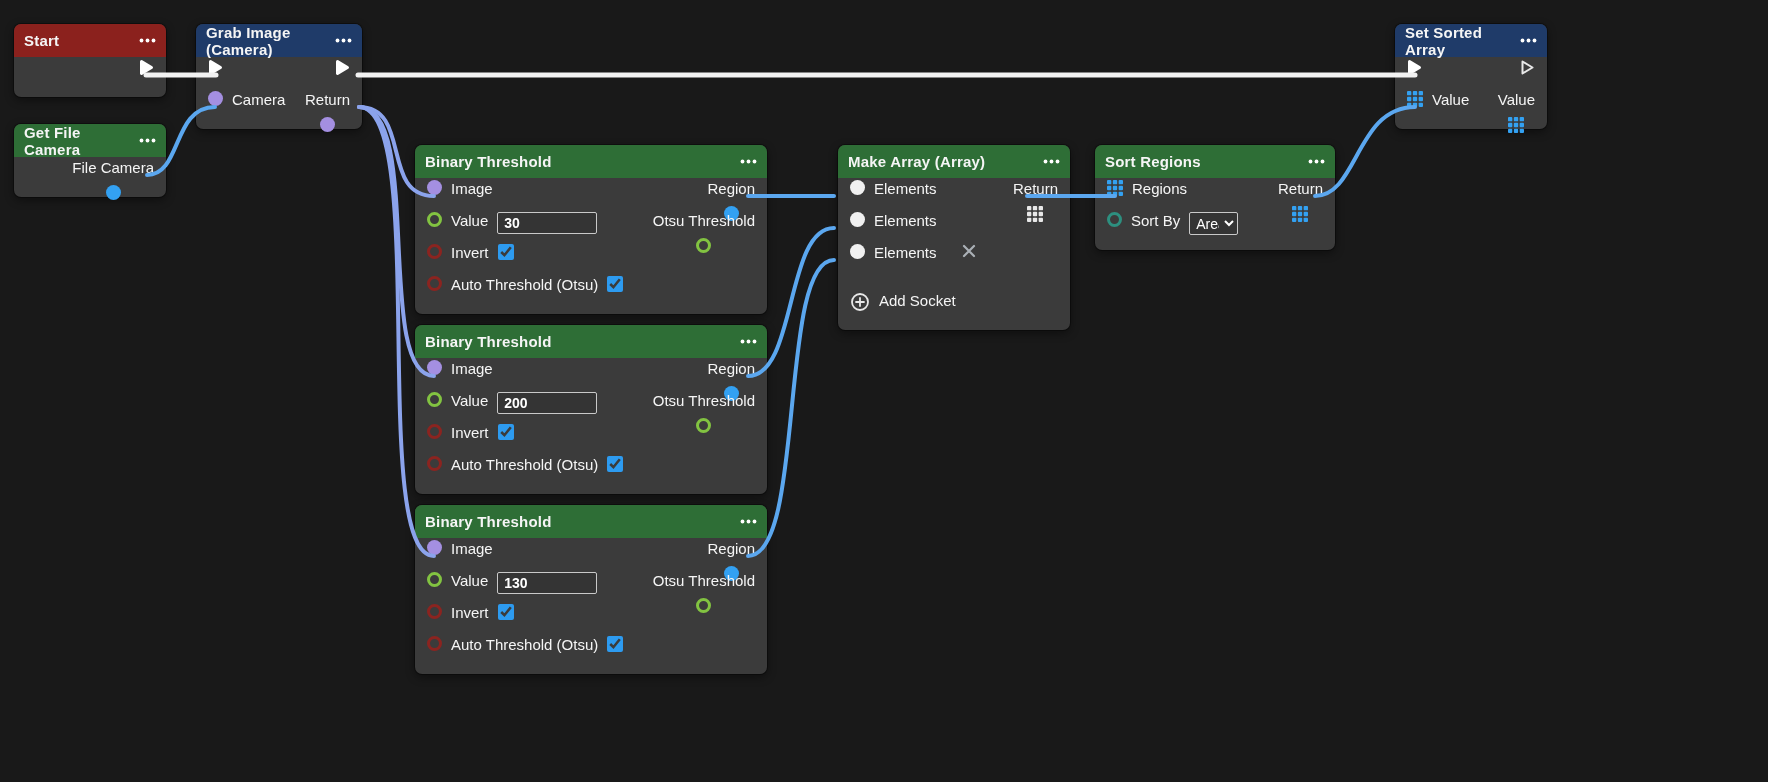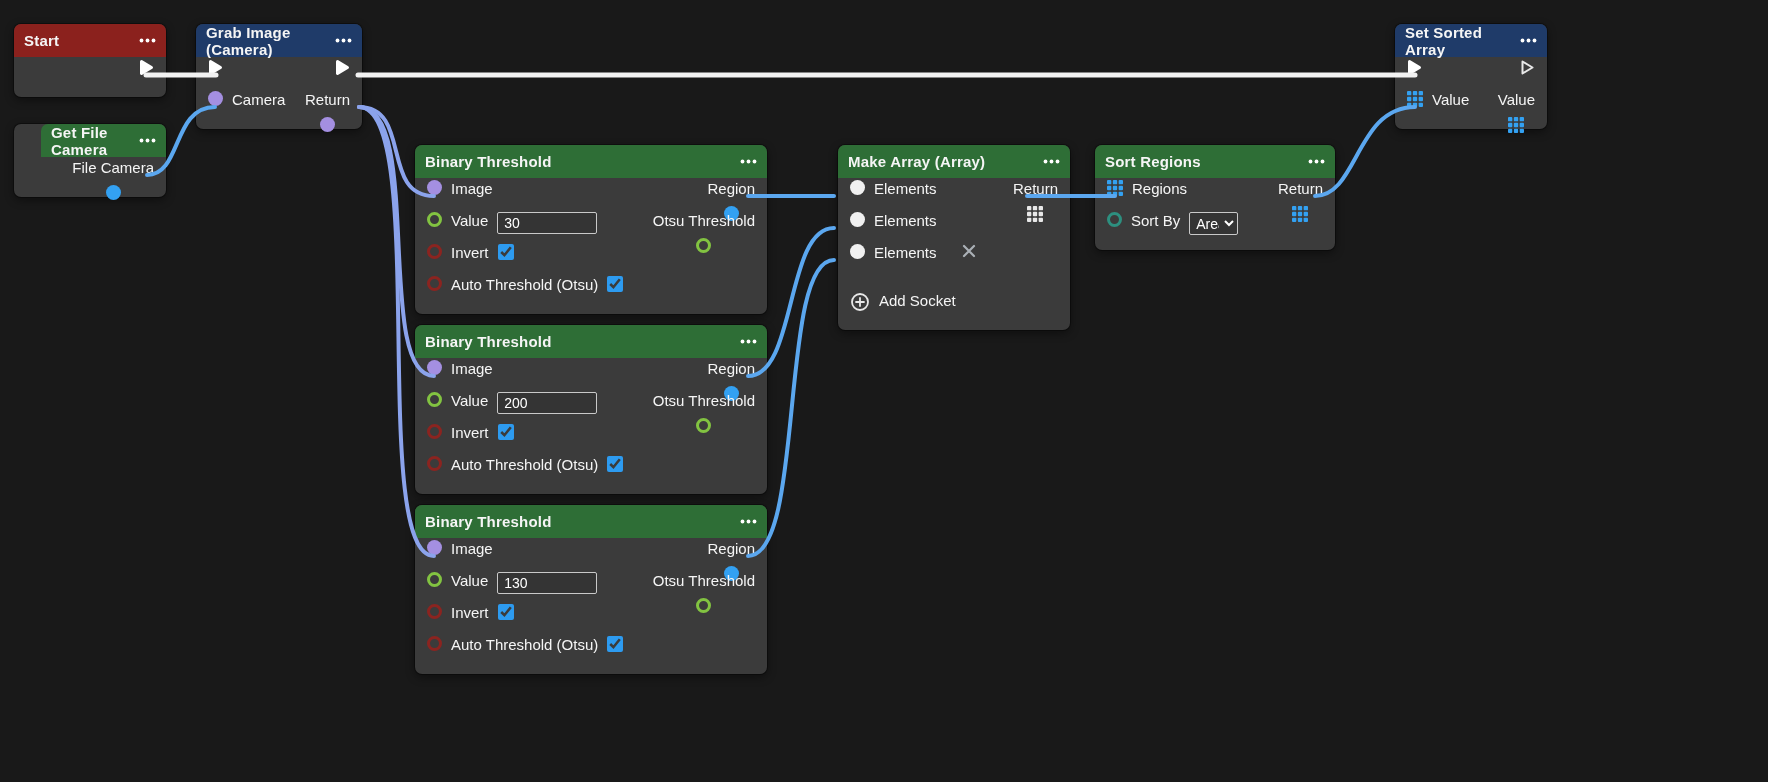--- a/index.html
+++ b/index.html
@@ -44,21 +44,21 @@
   .pin.ring-red{border:3px solid var(--pin-red);}
   .pin.ring-teal{border:3px solid var(--pin-teal);}
 
   .grid-icon{flex:none;}
   .grid-blue{color:var(--pin-blue);}
   .grid-white{color:#e8e8e8;}
   .tri{flex:none;}
 
   .fld{background:var(--field-bg);border:1px solid var(--field-border);color:#fff;
        font-family:inherit;font-size:14px;border-radius:2px;}
-  .value-input{width:100px;height:22px;padding:1px 6px;}
+  .value-input{width:100px;height:22px;padding:1px 6px;font-weight:bold;}
   .select{width:49px;height:23px;padding:0 2px;}
   .chk{width:16px;height:16px;accent-color:var(--accent-check);flex:none;margin:0;}
 
   .add-socket{margin-top:16px;cursor:pointer;}
   .x-icon{margin-left:16px;flex:none;}
 </style>
 </head>
 <body>
 
 <div class="canvas">
@@ -121,21 +121,21 @@
         <span class="pin fill-purple"></span>
         <span class="lbl">Camera</span>
         <span class="grp-r">
           <span class="lbl">Return</span>
           <span class="pin fill-purple"></span>
         </span>
       </div>
     </div>
   </div>
 
-  <div class="node" style="left:14px;top:124px;width:152px;padding-left:27px;">
+  <div class="node" style="left:14px;top:124px;width:152px;">
     <div class="header green">
       <span>Get File Camera</span>
       <svg class="menu" width="17" height="5" viewBox="0 0 17 5">
           <circle cx="2.5" cy="2.5" r="1.9"></circle>
           <circle cx="8.5" cy="2.5" r="1.9"></circle>
           <circle cx="14.5" cy="2.5" r="1.9"></circle>
         </svg>
     </div>
     <div class="body">
       <div class="row">

